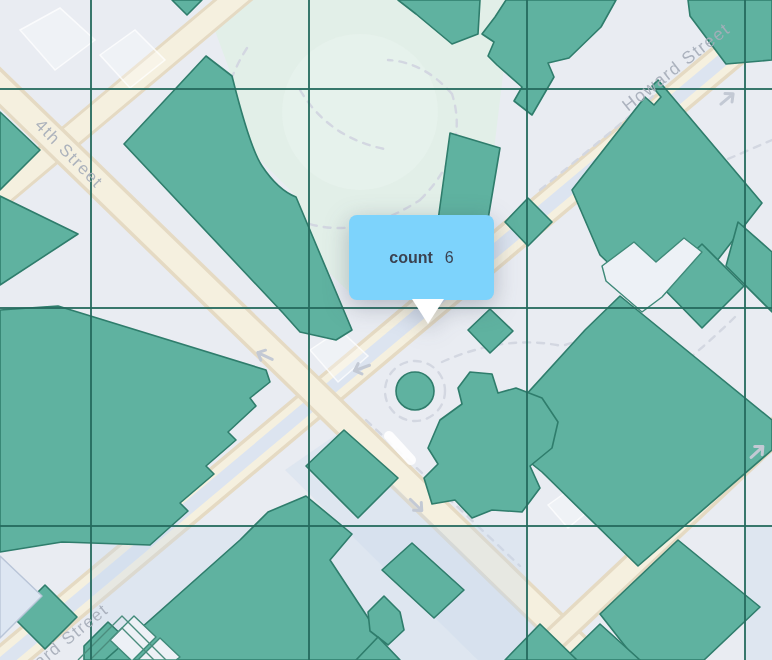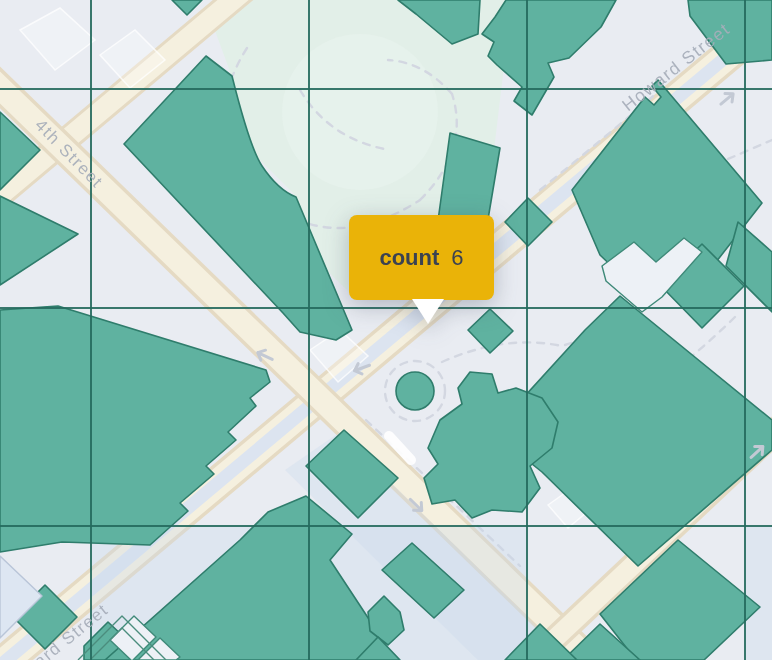--- a/index.html
+++ b/index.html
@@ -23,22 +23,22 @@
   .bldg-pale{fill:#dde6f2;stroke:#b9c5d8;stroke-width:1.4;stroke-linejoin:round;}
   .bldg-light{fill:#edf1f6;stroke:#3f8a79;stroke-width:1.4;stroke-linejoin:round;}
   .outline-light{fill:none;stroke:#4b8d7d;stroke-width:1.4;stroke-linejoin:round;}
   .white-faint{fill:rgba(255,255,255,.30);stroke:rgba(255,255,255,.75);stroke-width:1.5;}
   .grid{stroke:#256b5e;stroke-width:2;opacity:.9;}
   .arrow{stroke:#c3c9d4;stroke-width:3;fill:none;stroke-linecap:round;stroke-linejoin:round;}
   .lbl{fill:#a7aeba;opacity:.92;font-family:"Liberation Sans",sans-serif;letter-spacing:1.5px;}
 
   
   #tooltip-wrap{position:absolute;filter:drop-shadow(0 6px 12px rgba(45,55,80,.30));}
-  #tooltip-box{background:#eab308;border-radius:8px;display:flex;align-items:center;
-    justify-content:center;gap:12px;color:#3b4251;font-size:22px;}
+  #tooltip-box{background:#7dd3fc;border-radius:8px;display:flex;align-items:center;
+    justify-content:center;gap:12px;color:#3b4251;font-size:16px;}
   #tooltip-label{font-weight:700;}
   #tooltip-value{font-weight:400;}
   #tooltip-pointer{position:absolute;width:0;height:0;
     border-left:16px solid transparent;border-right:16px solid transparent;
     border-top:25px solid #ffffff;}
 </style>
 </head>
 <body>
 
 <div id="stage">

